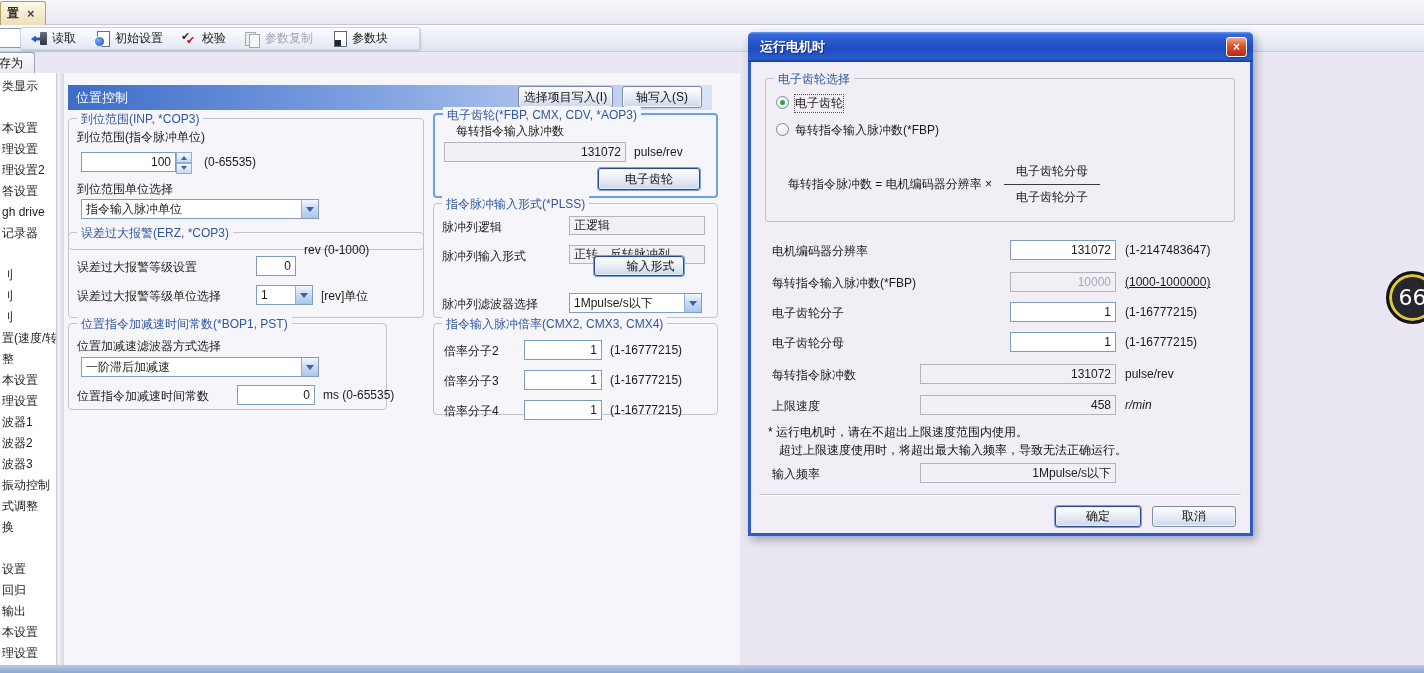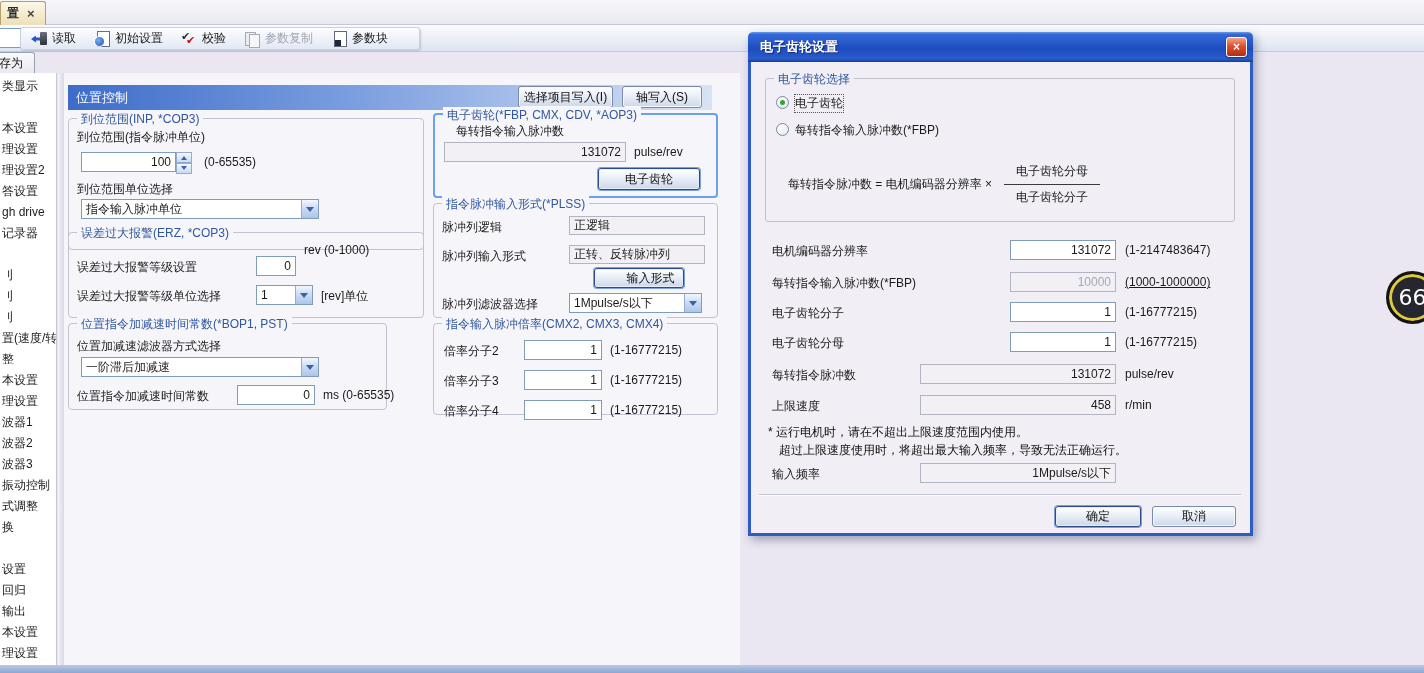--- a/index.html
+++ b/index.html
@@ -303,21 +303,21 @@
     <div class="grp" style="left:369px; top:130px; width:285px; height:115px;">
       <span class="grp-title">指令脉冲输入形式(*PLSS)</span>
       <span class="lbl" style="left:8px; top:15px;">脉冲列逻辑</span>
       <div class="inp ro left" style="left:135px; top:12px; width:136px; height:19px;">
         <span>正逻辑</span>
       </div>
       <span class="lbl" style="left:8px; top:44px;">脉冲列输入形式</span>
       <div class="inp ro left" style="left:135px; top:41px; width:136px; height:19px;">
         <span>正转、反转脉冲列</span>
       </div>
-      <div class="xp-btn hl abs" style="left:160px; top:64px; width:90px; height:20px;padding-left:23px;">
+      <div class="xp-btn hl abs" style="left:160px; top:52px; width:90px; height:20px;padding-left:23px;">
         <span>输入形式</span>
       </div>
       <span class="lbl" style="left:8px; top:92px;">脉冲列滤波器选择</span>
       <div class="dd" style="left:135px; top:89px; width:133px; height:20px;">
         <span class="val">1Mpulse/s以下</span>
         <div class="dd-btn">
             <span class="tri-down"></span>
           </div>
       </div>
     </div>
@@ -340,21 +340,21 @@
       <span class="lbl" style="left:10px; top:79px;">倍率分子4</span>
       <div class="inp" style="left:90px; top:76px; width:78px; height:20px;">
         <span>1</span>
       </div>
       <span class="hint" style="left:176px; top:79px;">(1-16777215)</span>
     </div>
   </div>
 
   <div class="dialog">
     <div class="dlg-title">
-      <span>电子齿轮设置</span>
+      <span>运行电机时</span>
     </div>
     <div class="dlg-close">×</div>
     <div class="dlg-body">
 
       <div class="dlg-grp" style="left:14px; top:16px; width:470px; height:144px;">
         <span class="grp-title">电子齿轮选择</span>
         <span class="radio checked" style="left:10px; top:17px;"></span>
         <span class="radio-lbl focus" style="left:29px; top:16px;">电子齿轮</span>
         <span class="radio" style="left:10px; top:44px;"></span>
         <span class="radio-lbl" style="left:29px; top:43px;">每转指令输入脉冲数(*FBP)</span>
@@ -394,21 +394,21 @@
       <span class="lbl" style="left:21px; top:305px;">每转指令脉冲数</span>
       <div class="inp ro" style="left:169px; top:302px; width:196px; height:20px;">
         <span>131072</span>
       </div>
       <span class="hint" style="left:374px; top:305px;">pulse/rev</span>
 
       <span class="lbl" style="left:21px; top:336px;">上限速度</span>
       <div class="inp ro" style="left:169px; top:333px; width:196px; height:20px;">
         <span>458</span>
       </div>
-      <span class="hint" style="left:374px; top:336px;">r/min</span>
+      <span class="hint" style="left:374px; top:336px;font-style:italic;">r/min</span>
 
       <span class="note" style="left:17px; top:362px;">* 运行电机时，请在不超出上限速度范围内使用。</span>
       <span class="note" style="left:28px; top:380px;">超过上限速度使用时，将超出最大输入频率，导致无法正确运行。</span>
 
       <span class="lbl" style="left:21px; top:404px;">输入频率</span>
       <div class="inp ro" style="left:169px; top:401px; width:196px; height:20px;">
         <span>1Mpulse/s以下</span>
       </div>
 
       <div class="sep" style="left:8px; top:432px; width:482px;"></div>

